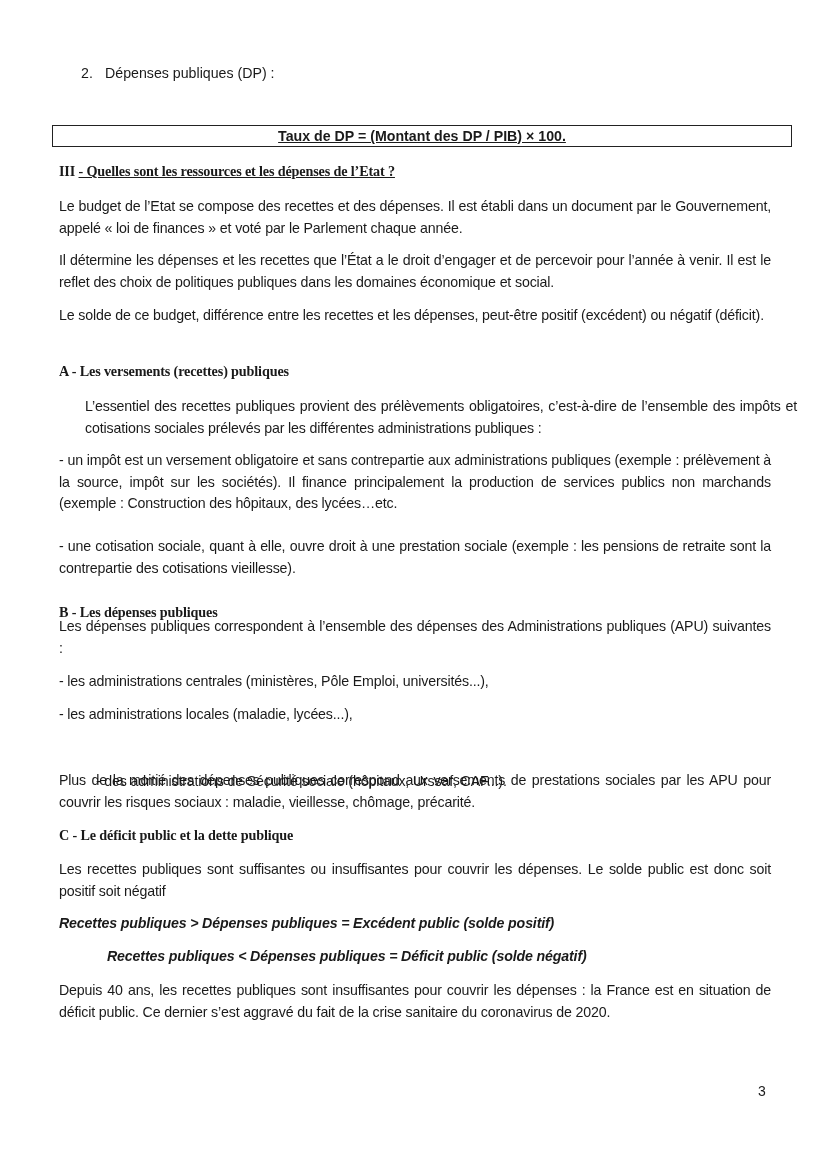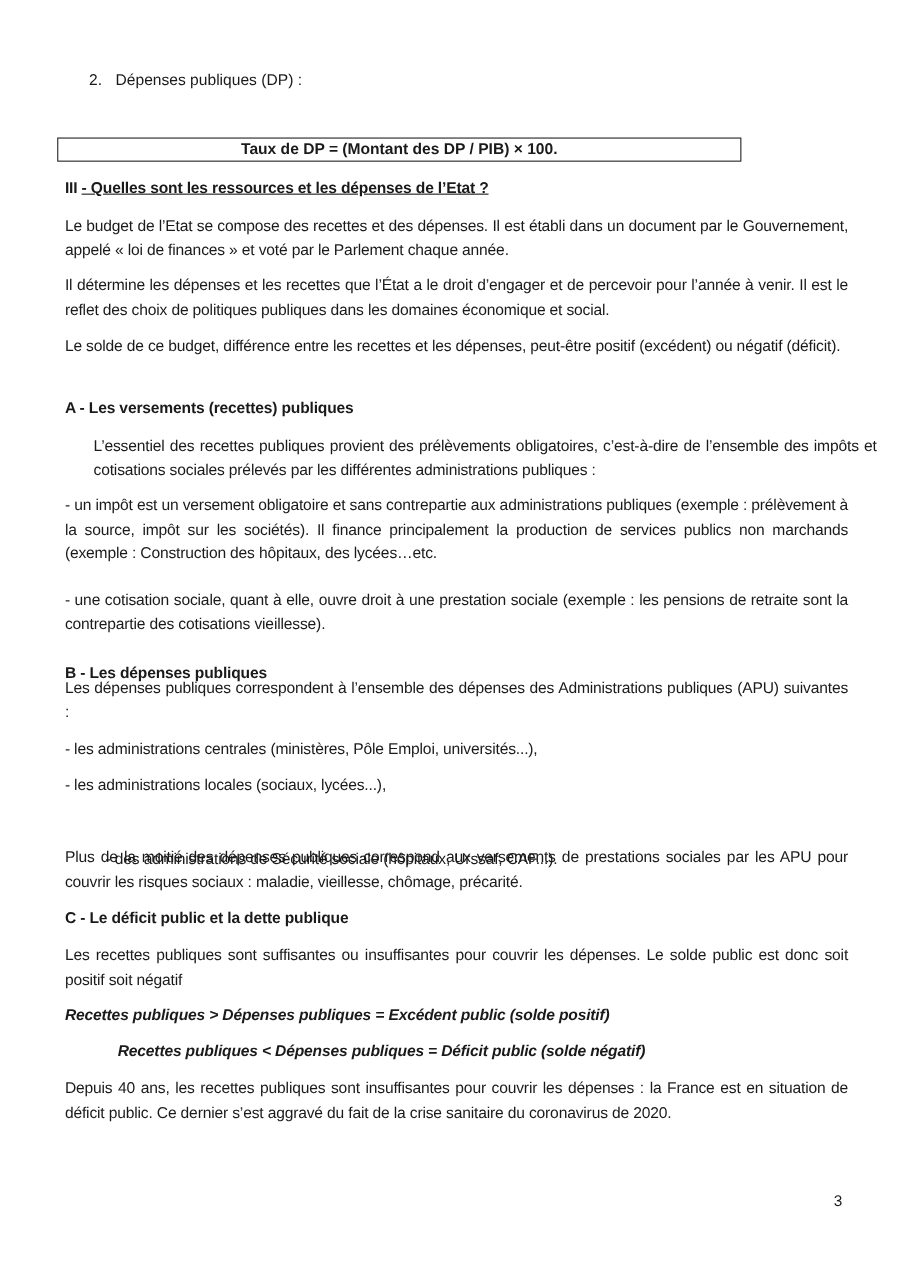--- a/index.html
+++ b/index.html
@@ -7,28 +7,28 @@
     width: 828px; height: 1171px; position: relative; overflow: hidden;
     font-family: "Liberation Sans", sans-serif; color: #1a1a1a;
   }
   .page { position: absolute; left: 59px; top: 0; width: 712px; }
   .p {
     position: absolute; left: 0; width: 712px;
     font-size: 14.2px; line-height: 21.5px; text-align: justify;
     letter-spacing: -0.15px;
   }
   .p.nojust { text-align: left; }
-  .bold { font-weight: bold; }
+  .bold { font-weight: bold; font-family: Liberation Serif, serif; }
   .italic-bold { font-weight: bold; font-style: italic; }
   .list-item { position: absolute; left: 22px; top: 63px; font-size: 14.2px; line-height: 21.5px; }
   .list-num { display: inline-block; width: 24px; }
   .formula-box {
-    position: absolute; left: -7px; top: 125px; width: 622px; height: 22px;
+    position: absolute; left: -7px; top: 125px; width: 740px; height: 22px;
     border: 1px solid #222; box-sizing: border-box;
-    text-align: center; font-weight: bold; font-size: 14.2px; line-height: 21px;
+    text-align: center; font-weight: bold; font-size: 14.2px; line-height: 21px; text-decoration: underline;
   }
   .u { text-decoration: underline; }
   .page-number { position: absolute; left: 758px; top: 1083px; font-size: 14px; }
 </style>
 </head>
 <body>
 
 <div class="page">
 
   <div class="list-item">
@@ -46,21 +46,21 @@
   <div class="p" style="top:305px;">Le solde de ce budget, différence entre les recettes et les dépenses, peut-être positif (excédent) ou négatif (déficit).</div>
 
   <div class="p bold nojust" style="top:361px;">A - Les versements (recettes) publiques</div>
   <div class="p" style="top:396px;margin-left:26px;">L’essentiel des recettes publiques provient des prélèvements obligatoires, c’est-à-dire de l’ensemble des impôts et cotisations sociales prélevés par les différentes administrations publiques :</div>
   <div class="p" style="top:450px;">- un impôt est un versement obligatoire et sans contrepartie aux administrations publiques (exemple : prélèvement à la source, impôt sur les sociétés). Il finance principalement la production de services publics non marchands (exemple : Construction des hôpitaux, des lycées…etc.</div>
   <div class="p" style="top:536px;">- une cotisation sociale, quant à elle, ouvre droit à une prestation sociale (exemple : les pensions de retraite sont la contrepartie des cotisations vieillesse).</div>
 
   <div class="p bold nojust" style="top:582px;margin-top:20px;">B - Les dépenses publiques</div>
   <div class="p" style="top:616px;">Les dépenses publiques correspondent à l’ensemble des dépenses des Administrations publiques (APU) suivantes :</div>
   <div class="p nojust" style="top:671px;">- les administrations centrales (ministères, Pôle Emploi, universités...),</div>
-  <div class="p nojust" style="top:704px;">- les administrations locales (sociaux, lycées...),</div>
+  <div class="p nojust" style="top:704px;">- les administrations locales (maladie, lycées...),</div>
   <div class="p nojust" style="top:771px;margin-left:37px;">- des administrations de Sécurité sociale (hôpitaux, Urssaf, CAF...).</div>
   <div class="p" style="top:770px;">Plus de la moitié des dépenses publiques correspond aux versements de prestations sociales par les APU pour couvrir les risques sociaux : maladie, vieillesse, chômage, précarité.</div>
 
   <div class="p bold nojust" style="top:825px;">C - Le déficit public et la dette publique</div>
   <div class="p" style="top:859px;">Les recettes publiques sont suffisantes ou insuffisantes pour couvrir les dépenses. Le solde public est donc soit positif soit négatif</div>
   <div class="p italic-bold nojust" style="top:913px;">Recettes publiques &gt; Dépenses publiques = Excédent public (solde positif)</div>
   <div class="p italic-bold nojust" style="top:946px;margin-left:48px;">Recettes publiques &lt; Dépenses publiques = Déficit public (solde négatif)</div>
   <div class="p" style="top:980px;">Depuis 40 ans, les recettes publiques sont insuffisantes pour couvrir les dépenses : la France est en situation de déficit public. Ce dernier s’est aggravé du fait de la crise sanitaire du coronavirus de 2020.</div>
 
 </div>

